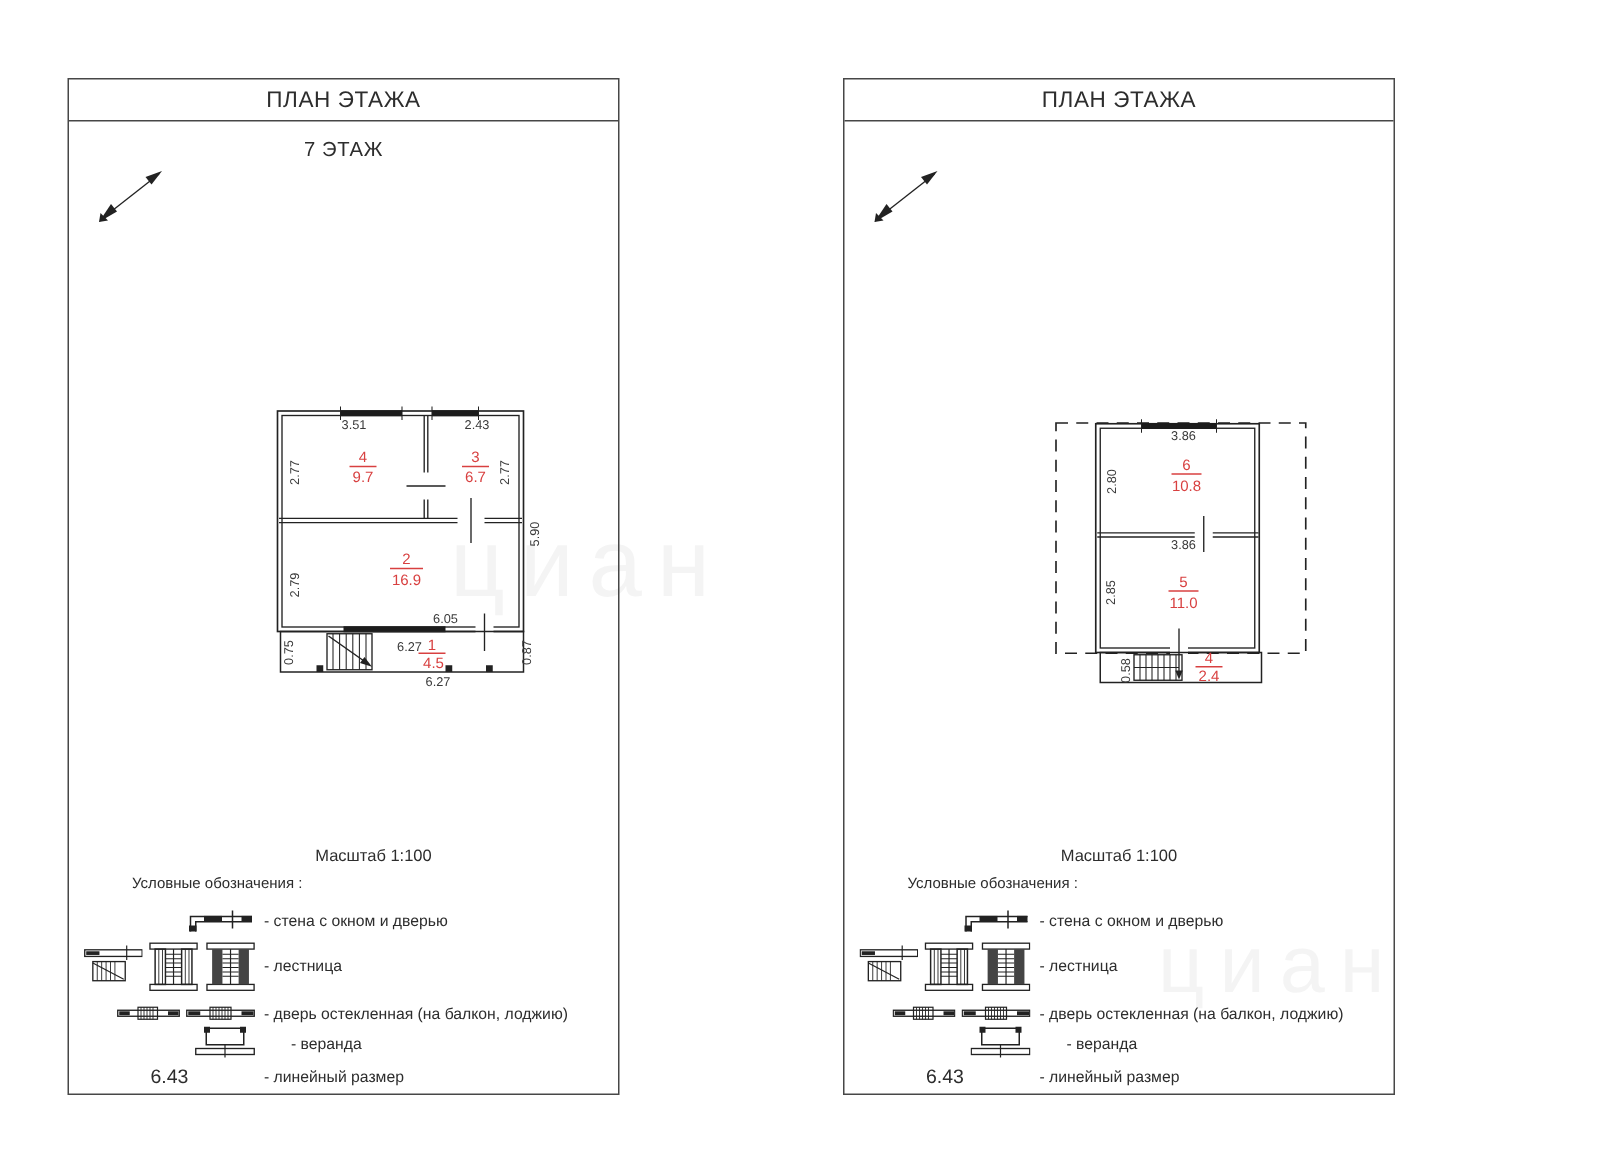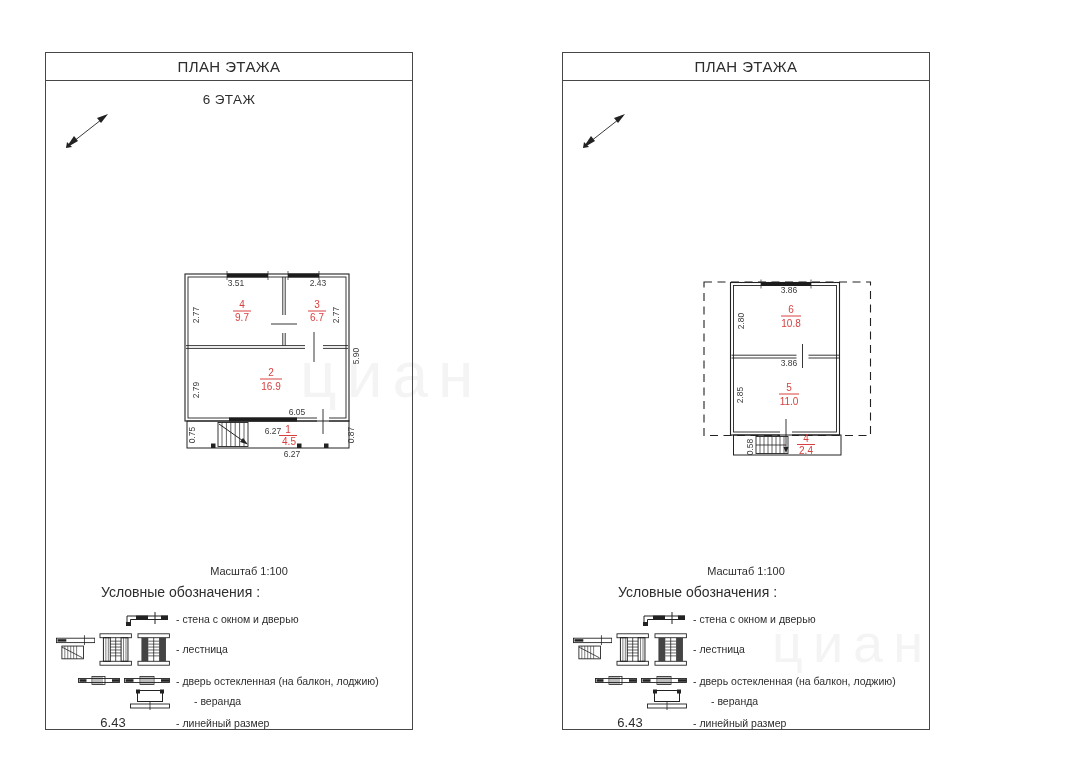--- a/index.html
+++ b/index.html
@@ -19,38 +19,38 @@
   .floor-title{position:absolute;left:0;right:0;top:39px;text-align:center;
                font-size:13.5px;letter-spacing:0.4px;color:#2d2d2d;}
   .north-arrow{position:absolute;left:14px;top:55px;}
   .plan-svg{position:absolute;left:0;top:0;width:452px;height:678px;}
   .plan-svg text{font-family:"Liberation Sans",sans-serif;font-size:8.5px;fill:#3a3a3a;}
   .plan-svg text.room-num,.plan-svg text.room-area{font-size:10px;fill:#d84040;}
   .scale-label{position:absolute;left:0;right:0;top:512px;text-align:center;
                font-size:11px;color:#2d2d2d;}
   .scale-shift{padding-left:40px;}
   .legend{position:absolute;left:10px;top:531px;width:430px;}
-  .lg-title{margin-left:45px;margin-bottom:7px;font-size:14px;color:#2d2d2d;}
+  .lg-title{margin-left:32px;margin-bottom:7px;font-size:10px;color:#2d2d2d;}
   .lg-row{display:flex;align-items:center;}
   .lg-r1{height:24px;}.lg-r2{height:36px;}.lg-r3{height:20px;align-items:flex-end;}.lg-r4{height:27px;gap:18px;}.lg-r5{height:17px;}
   .lg-icons{width:114px;display:flex;justify-content:flex-end;align-items:center;gap:4px;flex-shrink:0;}
   .lg-label{font-size:10.5px;color:#2d2d2d;padding-left:6px;white-space:nowrap;}
   .lg-dim{width:114px;text-align:center;font-size:13px;color:#2d2d2d;flex-shrink:0;}
 </style>
 </head>
 <body>
 
 <div class="page">
 
   <div class="watermark wm-center">циан</div>
   <div class="watermark wm-br">циан</div>
 
   <section class="panel panel-left">
     <header class="panel-header">ПЛАН ЭТАЖА</header>
-    <div class="floor-title">6 ЭТАЖ</div>
+    <div class="floor-title">7 ЭТАЖ</div>
 
     <svg class="north-arrow" width="55" height="42" viewBox="0 0 55 42">
       <line x1="9" y1="37" x2="46" y2="8" stroke="#222" stroke-width="0.9"></line>
       <polygon points="48,6 37,10 41,15" fill="#222"></polygon>
       <polygon points="6,40 18,33 14,28" fill="#222"></polygon>
       <polygon points="6,40 12,39 7,34" fill="#222"></polygon>
     </svg>
 
     <svg class="plan-svg" viewBox="0 0 452 678">
 

